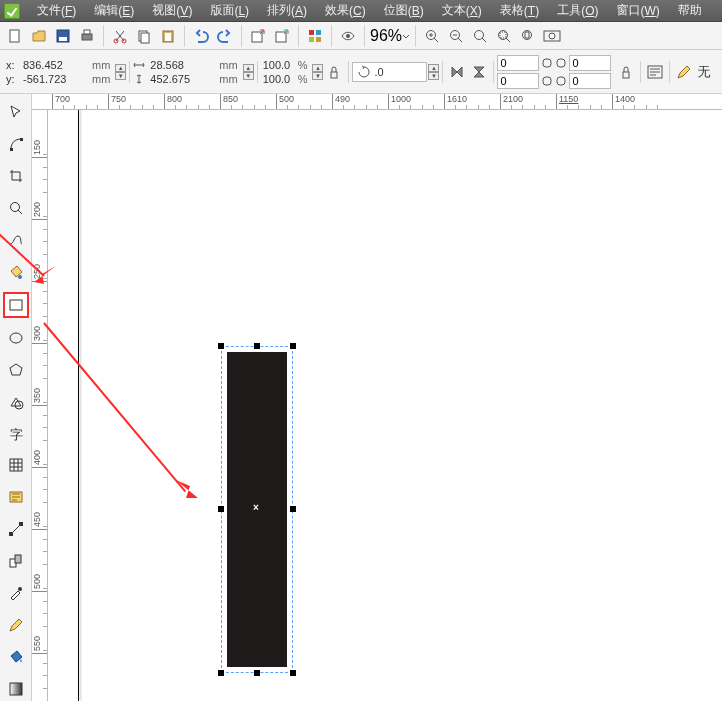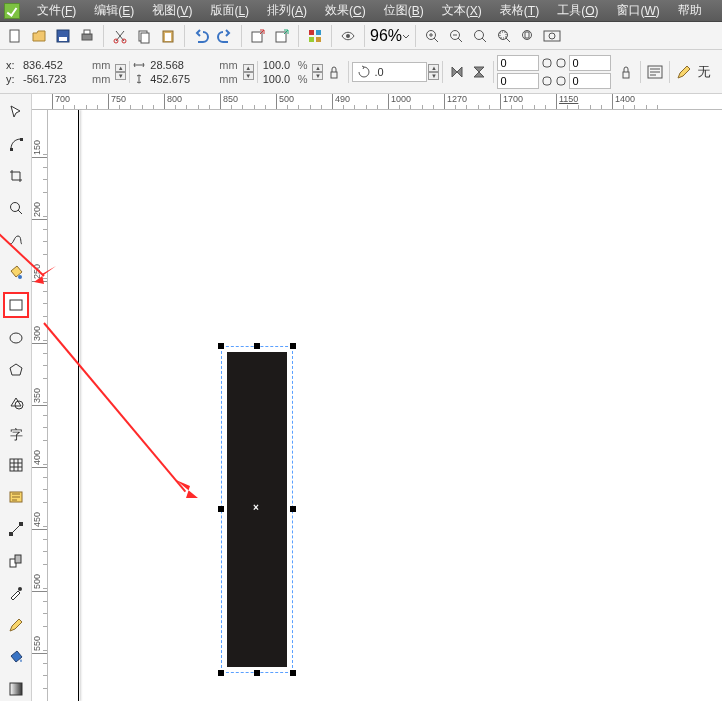--- a/index.html
+++ b/index.html
@@ -484,26 +484,26 @@
       <div class="tick" style="left: 300px;">490</div>
       <div class="tminor" style="left: 311.2px;"></div>
       <div class="tminor" style="left: 322.4px;"></div>
       <div class="tminor" style="left: 333.6px;"></div>
       <div class="tminor" style="left: 344.8px;"></div>
       <div class="tick" style="left: 356px;">1000</div>
       <div class="tminor" style="left: 367.2px;"></div>
       <div class="tminor" style="left: 378.4px;"></div>
       <div class="tminor" style="left: 389.6px;"></div>
       <div class="tminor" style="left: 400.8px;"></div>
-      <div class="tick" style="left: 412px;">1270</div>
+      <div class="tick" style="left: 412px;">1610</div>
       <div class="tminor" style="left: 423.2px;"></div>
       <div class="tminor" style="left: 434.4px;"></div>
       <div class="tminor" style="left: 445.6px;"></div>
       <div class="tminor" style="left: 456.8px;"></div>
-      <div class="tick" style="left: 468px;">1700</div>
+      <div class="tick" style="left: 468px;">2100</div>
       <div class="tminor" style="left: 479.2px;"></div>
       <div class="tminor" style="left: 490.4px;"></div>
       <div class="tminor" style="left: 501.6px;"></div>
       <div class="tminor" style="left: 512.8px;"></div>
       <div class="tick" style="left: 524px; text-decoration: underline;">1150</div>
       <div class="tminor" style="left: 535.2px;"></div>
       <div class="tminor" style="left: 546.4px;"></div>
       <div class="tminor" style="left: 557.6px;"></div>
       <div class="tminor" style="left: 568.8px;"></div>
       <div class="tick" style="left: 580px;">1400</div>

